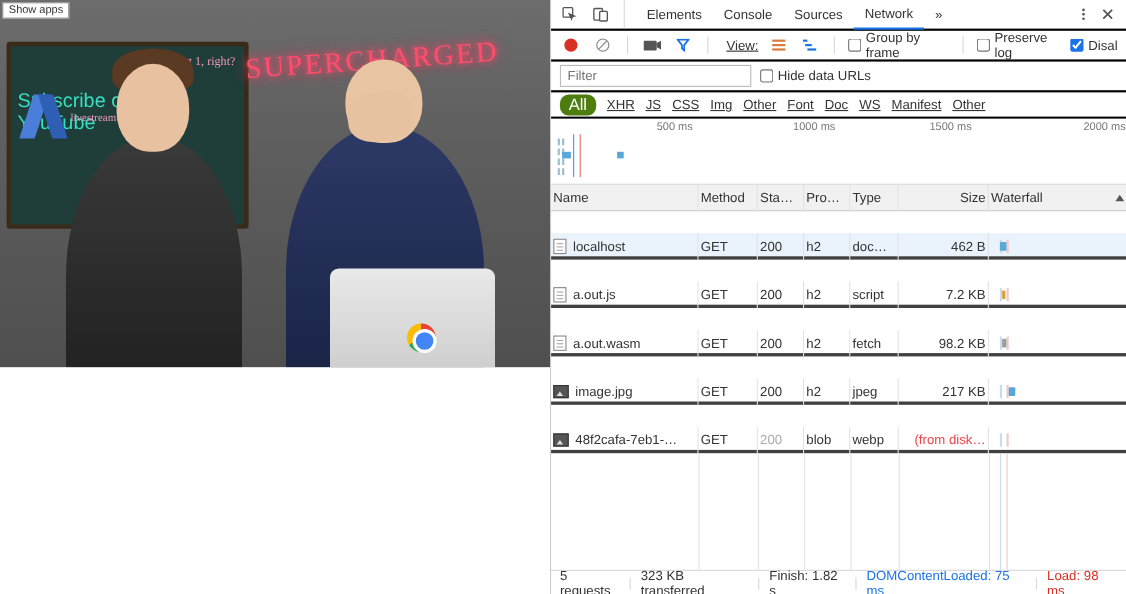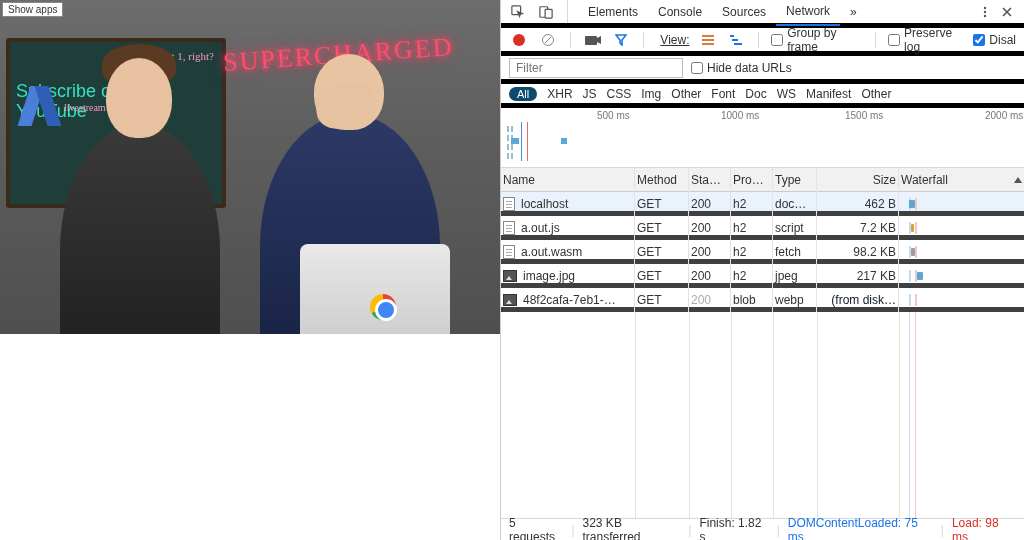--- a/index.html
+++ b/index.html
@@ -21,21 +21,21 @@
   .p1 .hair { position:absolute; top:-80px; left:42px; width:74px; height:40px; background:#5a3a22; border-radius:50% 50% 30% 30%; }
   .p2 { left:260px; width:180px; height:220px; background:linear-gradient(#2d3a66,#1a2447); }
   .p2 .head { position:absolute; top:-60px; left:54px; width:70px; height:76px; background:#e8c4a2; border-radius:50% 50% 45% 45%; }
   .p2 .hand { position:absolute; top:-30px; left:56px; width:60px; height:44px; background:#e6c2a0; border-radius:40%; transform:rotate(-8deg);}
   .laptop { position:absolute; bottom:0; left:300px; width:150px; height:90px; background:linear-gradient(#e9e9e9,#cfcfcf); border-radius:8px 8px 0 0; }
   .chrome-logo { position:absolute; bottom:14px; left:370px; width:26px; height:26px; border-radius:50%; background:conic-gradient(#ea4335 0 120deg,#34a853 120deg 240deg,#fbbc05 240deg 360deg);}
   .chrome-logo::after{content:"";position:absolute;top:5px;left:5px;width:16px;height:16px;border-radius:50%;background:#4285f4;border:3px solid #fff;}
   .left-blank { position:absolute; top:334px; left:0; width:500px; height:206px; background:#fff; }
 
   .devtools { width: 524px; height: 540px; border-left:1px solid #ccc; display:flex; flex-direction:column; font-size:12px; color:#333; background:#fff; position:relative;}
-  .dt-row { display:flex; align-items:center; border-bottom:5px solid #000000; }
+  .dt-row { display:flex; align-items:center; border-bottom:2px solid #000000; }
   .tabs-row { height:28px; padding:0 6px; gap:0; }
   .dock-icons { display:flex; align-items:center; gap:6px; margin-right:10px; height:100%; border-right:1px solid #d8d8d8; padding-right:10px;}
   .dock-icons svg { width:16px; height:16px; fill:none; stroke:#555; stroke-width:1.4;}
   .tab { padding:0 10px; height:28px; display:flex; align-items:center; color:#333; cursor:default;}
   .tab.active { border-bottom:2px solid #1a73e8; height:28px; }
   .tabs-spacer { flex:1; }
   .icon-btn { width:22px; height:22px; display:flex; align-items:center; justify-content:center; color:#555; cursor:default;}
   .icon-btn svg { width:14px; height:14px; }
 
   .toolbar-row { height:28px; padding:0 8px; gap:8px; }
@@ -46,37 +46,37 @@
   .funnel svg{width:12px;height:12px;stroke:#1a73e8;fill:none;stroke-width:1.6;}
   .view-label{margin-left:4px;text-decoration:underline;}
   .view-icons svg{width:14px;height:14px;}
   .chk { display:flex; align-items:center; gap:4px; }
   .chk input{width:12px;height:12px;}
   .chk.checked input{accent-color:#1a73e8;}
 
   .filter-row { height:28px; padding:4px 8px; gap:8px; }
   .filter-input { width:174px; height:20px; border:1px solid #bbb; padding:1px 6px; font-size:12px; background:#fff; color:#333;}
   .types-row { height:24px; padding:0 8px; gap:10px; align-items:center;}
-  .pill { background:#0c4a6e; color:#fff; border-radius:8px; padding:1px 8px; font-size:11px;}
-  .type-item { color:#333; font-size:12px; cursor:default;}
+  .pill { background:#4d7c0f; color:#fff; border-radius:8px; padding:1px 8px; font-size:15px;}
+  .type-item { color:#333; font-size:12px; cursor:default;text-decoration:underline;}
 
   .timeline { height:60px; position:relative; border-bottom:1px solid #d8d8d8; background:#fff; }
   .tl-tick { position:absolute; top:2px; font-size:10px; color:#777; }
   .tl-band { position:absolute; top:30px; height:6px; background:#5aa7d8; }
   .tl-marker { position:absolute; top:14px; bottom:6px; width:1px;}
   .tl-blue { background:#4a90e2; }
   .tl-red { background:#e86c6c; }
   .dashzone { position:absolute; left:6px; top:18px; bottom:8px; width:6px; border-left:2px dashed #9bbecf; border-right:2px dashed #9bbecf; }
 
   .req-table { flex:0 0 auto; display:flex; flex-direction:column; }
   .thead, .trow { display:grid; grid-template-columns: 134px 54px 42px 42px 44px 82px 126px; align-items:center; height:24px; }
   .thead { background:#f1f1f1; border-bottom:1px solid #ccc; font-size:12px; }
   .thead .cell, .trow .cell { padding:0 2px; border-right:1px solid #e3e3e3; white-space:nowrap; overflow:hidden; text-overflow:ellipsis; height:24px; display:flex; align-items:center;}
   .thead .cell { color:#333; }
-  .trow { border-bottom:5px solid #404040; font-size:12px;}
+  .trow { border-bottom:3px solid #404040; font-size:12px;margin-top:20px;}
   .trow.sel { background:#eaf2fb; }
   .size-cell { justify-content:flex-end; }
   .waterfall-head { display:flex; align-items:center; justify-content:space-between; padding-right:6px;}
   .sort-tri { width:0;height:0;border-left:4px solid transparent;border-right:4px solid transparent;border-bottom:6px solid #555;}
   .name-cell { gap:6px; }
   .doc-ico { width:12px; height:14px; border:1px solid #888; background:#fff; position:relative;}
   .doc-ico::after{content:"";position:absolute;top:3px;left:2px;right:2px;height:1px;background:#aaa;box-shadow:0 3px 0 #aaa,0 6px 0 #aaa;}
   .img-ico { width:14px; height:12px; background:#555; border:1px solid #333; position:relative;}
   .img-ico::after{content:"";position:absolute;left:2px;bottom:1px;width:0;height:0;border-left:3px solid transparent;border-right:3px solid transparent;border-bottom:4px solid #ddd;}
   .wf-cell { position:relative; padding:0;}
@@ -328,21 +328,21 @@
           </div>
           <div class="trow">
             <div class="cell name-cell">
               <span class="img-ico"></span>
               <span>48f2cafa-7eb1-…</span>
             </div>
             <div class="cell">GET</div>
             <div class="cell" style="color:#aaa;">200</div>
             <div class="cell">blob</div>
             <div class="cell">webp</div>
-            <div class="cell size-cell" style="color:#0f172a;">(from disk…</div>
+            <div class="cell size-cell" style="color:#ef4444;">(from disk…</div>
             <div class="cell wf-cell">
               <div class="wf-thin" style="left:10px;background:#c7dcf2;"></div>
               <div class="wf-thin" style="left:16px;background:#f2c7c7;"></div>
             </div>
           </div>
         </div>
     </div>
 
     <div class="table-fill">
       <div class="vline" style="left:134px;background:#e3e3e3;"></div>

